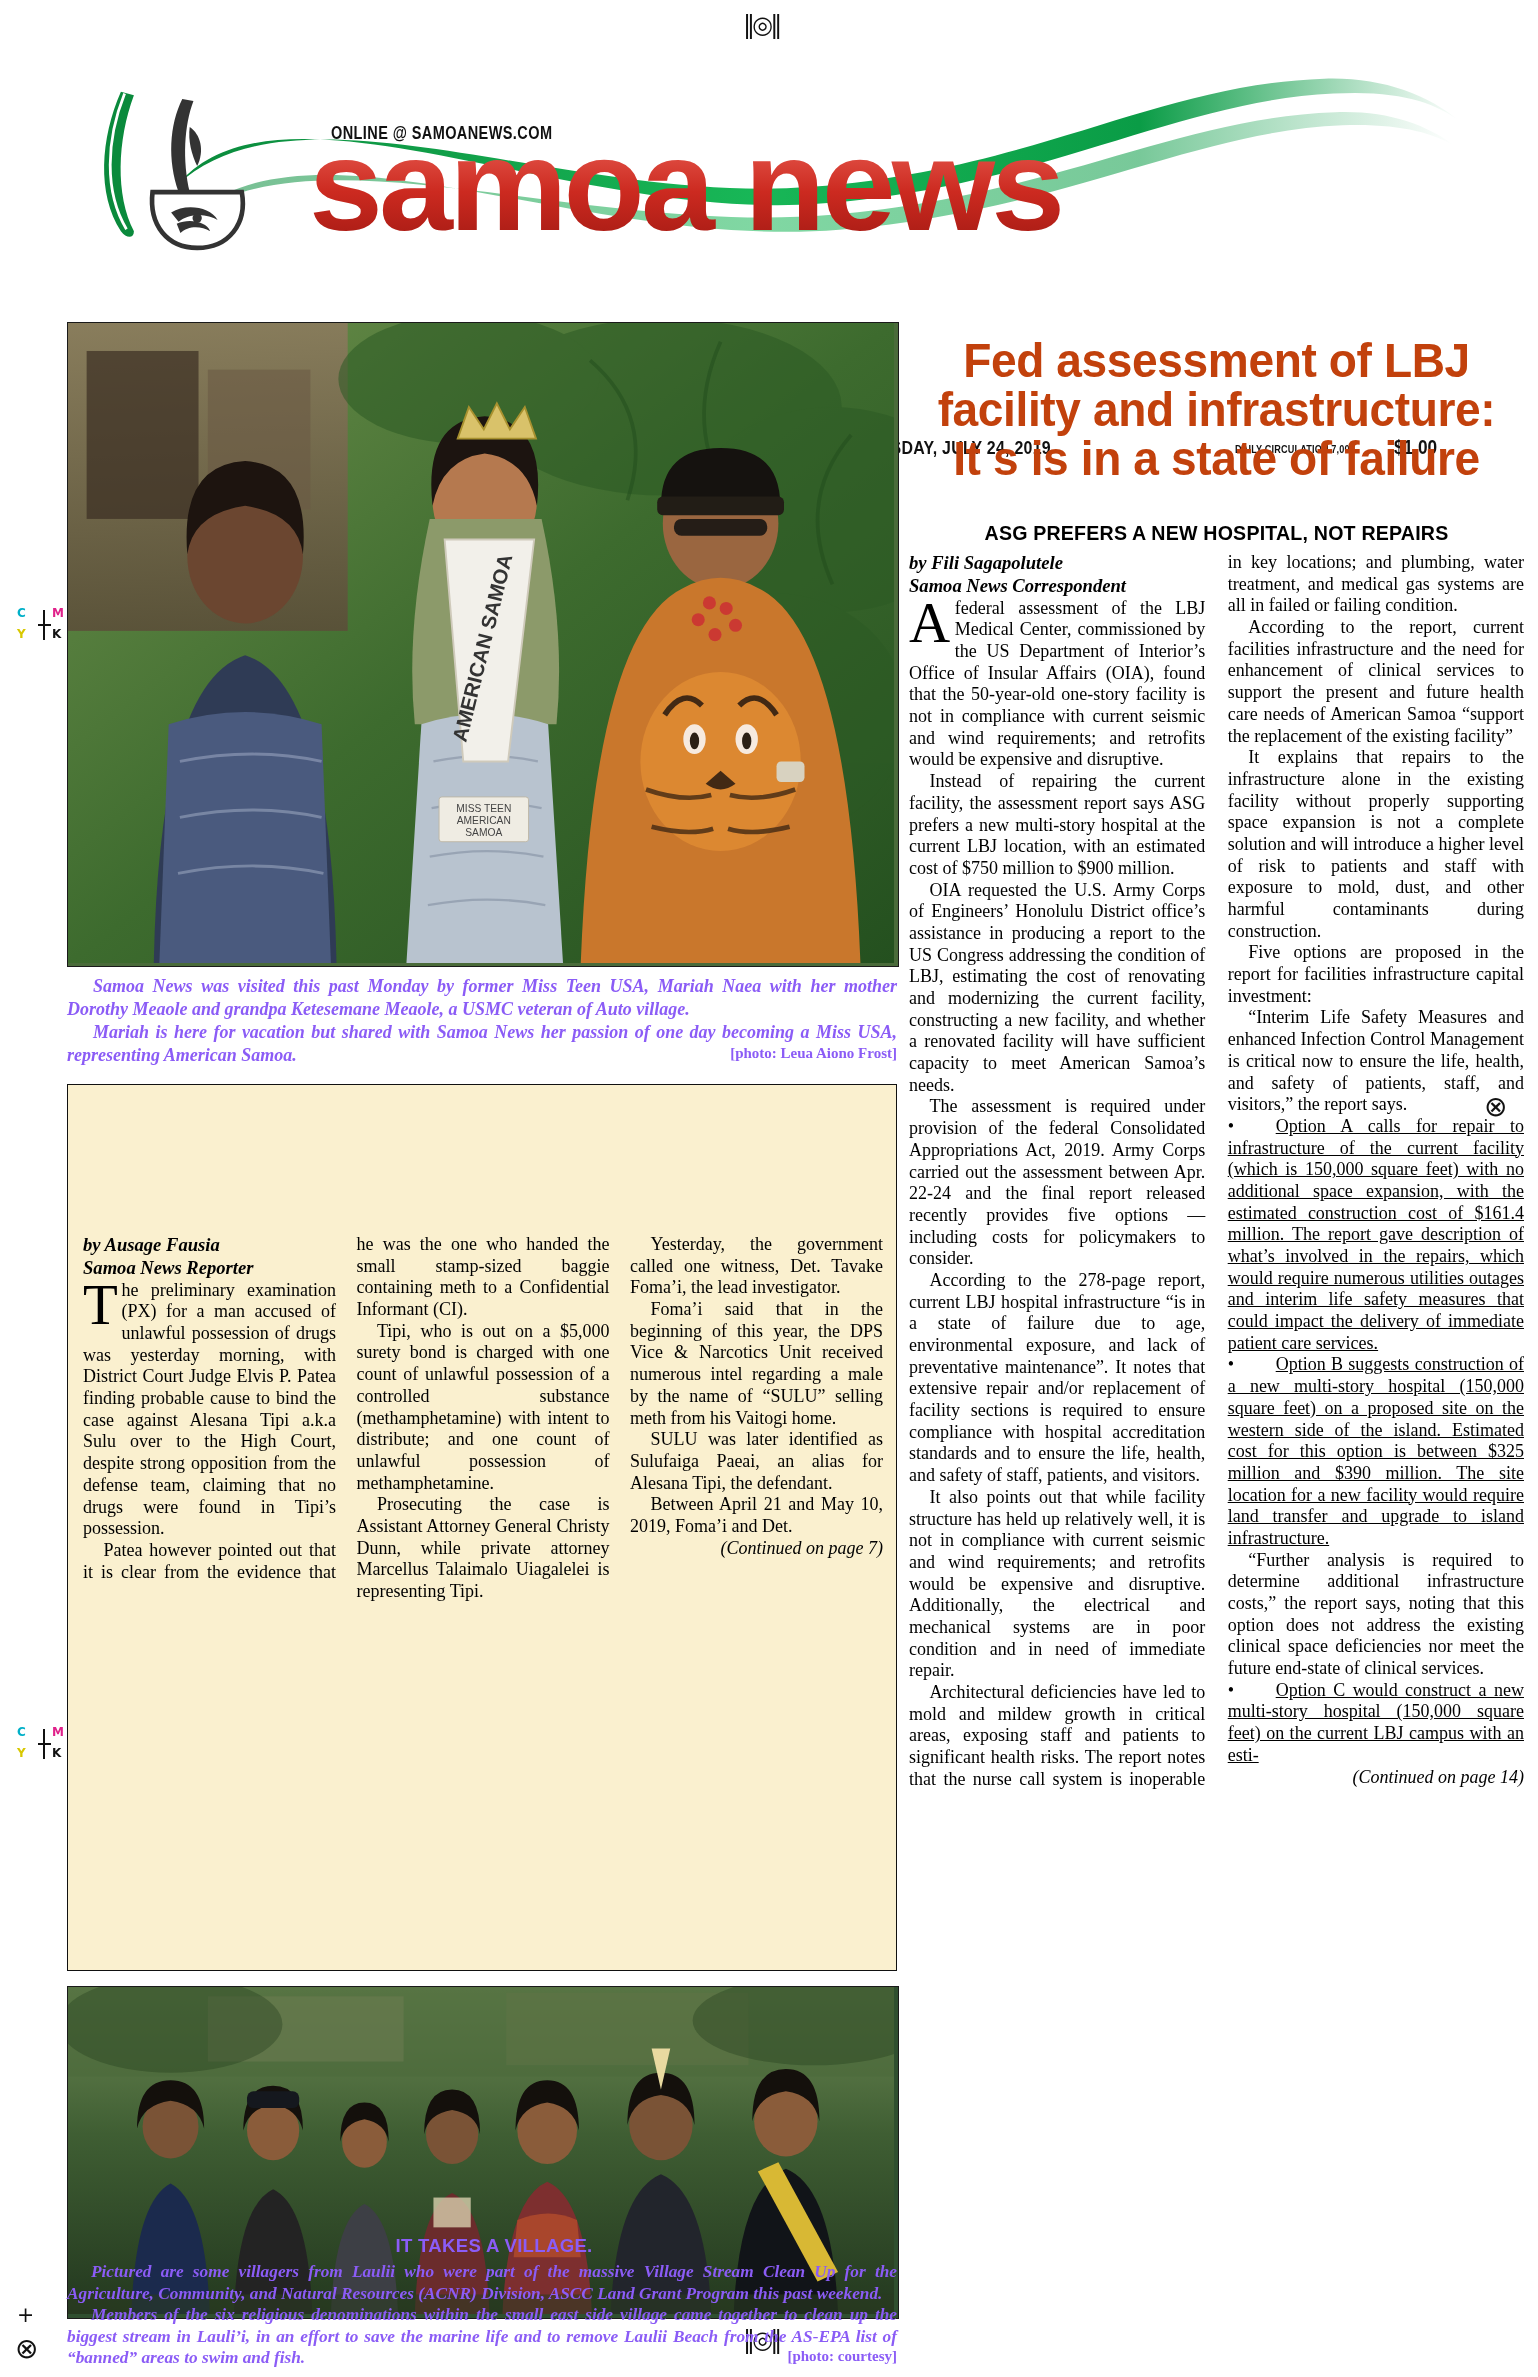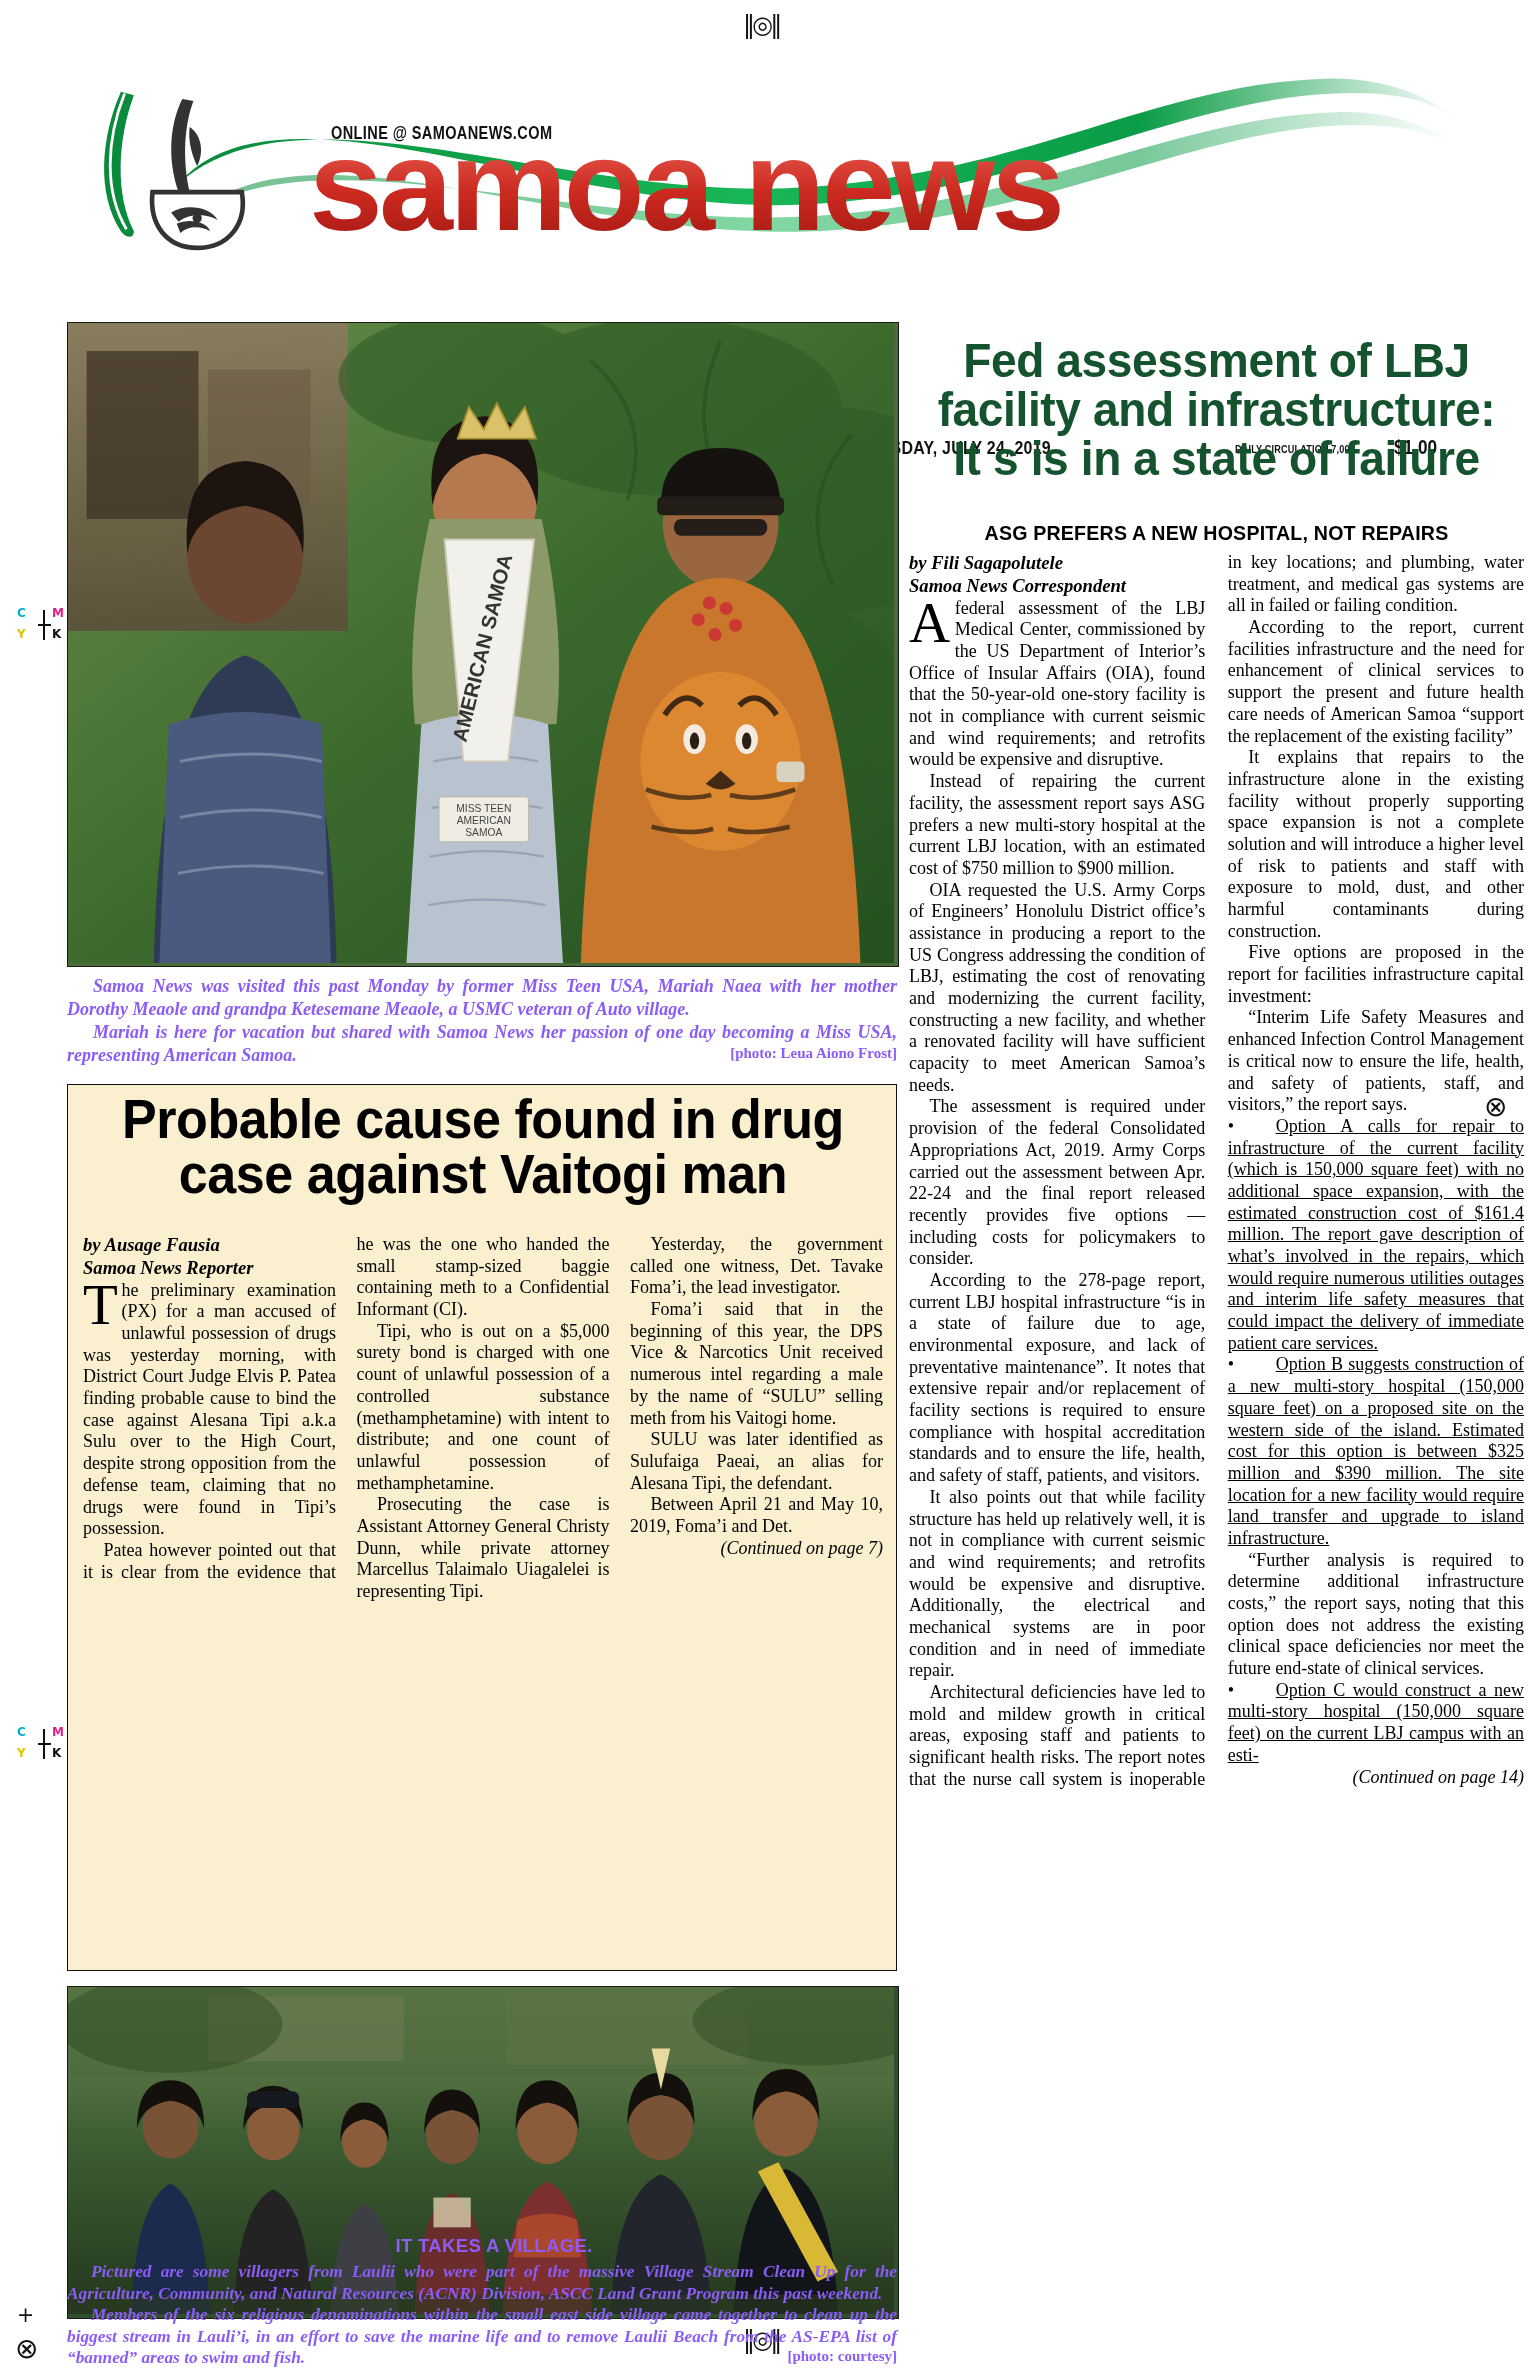--- a/index.html
+++ b/index.html
@@ -77,21 +77,21 @@
 
   #photo2{position:absolute;left:67px;top:1986px;width:830px;height:331px;
     border:1.9px solid #1a1a1a;overflow:hidden;background:#2f4f2f;}
   #cap2{position:absolute;left:67px;top:2234px;width:830px;}
   #cap2 .ittakes{text-align:center;font-style:normal;font-weight:bold;font-size:18.6px;
     font-family:"Liberation Sans",sans-serif;margin:0 0 3.7px 0;letter-spacing:0.3px;}
   #cap2 p{margin:0;text-indent:24px;font-size:17.3px;line-height:1.25;}
 
   
   #fedhead{position:absolute;left:909px;top:336px;width:615px;text-align:center;
-    font-family:"Liberation Sans",sans-serif;font-weight:bold;color:#14532d;
+    font-family:"Liberation Sans",sans-serif;font-weight:bold;color:#c2410c;
     font-size:49px;line-height:1.0;letter-spacing:-0.4px;}
   #fedhead span{display:block;transform:scaleX(.94);}
   #fedsub{position:absolute;left:909px;top:515px;width:615px;text-align:center;
     font-family:"Liberation Sans",sans-serif;font-weight:bold;font-size:19.6px;
     letter-spacing:0.2px;color:#000;margin-top:7px;}
   #fedbody{position:absolute;left:909px;top:552px;width:615px;height:1771px;
     column-count:2;column-gap:22.4px;
     font-size:18px;line-height:1.205;text-align:justify;
     hyphens:auto;-webkit-hyphens:auto;}
   #fedbody .byline{font-style:italic;font-weight:bold;font-size:18.6px;line-height:1.18;margin:0 0 0.9px 0;}
@@ -276,24 +276,20 @@
       <rect x="760" y="470" width="30" height="22" rx="5" fill="#d8d2c0"></rect>
     </svg>
   </div>
 
   <div id="cap1" class="cap">
     <p>Samoa News was visited this past Monday by former Miss Teen USA, Mariah Naea with her mother Dorothy Meaole and grandpa Ketesemane Meaole, a USMC veteran of Auto village.</p>
     <p><span>Mariah is here for vacation but shared with Samoa News her passion of one day becoming a Miss USA, representing American Samoa.</span><span class="credit">[photo: Leua Aiono Frost]</span></p>
   </div>
 
   <div id="drugbox">
-    <div id="drughead">
-      <span>Probable cause found in drug</span>
-      <span>case against Vaitogi man</span>
-    </div>
     <div id="drugbody">
       <div class="byline">by Ausage Fausia</div>
       <div class="byline">Samoa News Reporter</div>
       <p class="first">The preliminary examination (PX) for a man accused of unlawful possession of drugs was yesterday morning, with District Court Judge Elvis P. Patea finding probable cause to bind the case against Alesana Tipi a.k.a Sulu over to the High Court, despite strong opposition from the defense team, claiming that no drugs were found in Tipi’s possession.</p>
       <p>Patea however pointed out that it is clear from the evidence that he was the one who handed the small stamp-sized baggie containing meth to a Confidential Informant (CI).</p>
       <p>Tipi, who is out on a $5,000 surety bond is charged with one count of unlawful possession of a controlled substance (methamphetamine) with intent to distribute; and one count of unlawful possession of methamphetamine.</p>
       <p>Prosecuting the case is Assistant Attorney General Christy Dunn, while private attorney Marcellus Talaimalo Uiagalelei is representing Tipi.</p>
       <p>Yesterday, the government called one witness, Det. Tavake Foma’i, the lead investigator.</p>
       <p>Foma’i said that in the beginning of this year, the DPS Vice &amp; Narcotics Unit received numerous intel regarding a male by the name of “SULU” selling meth from his Vaitogi home.</p>
       <p>SULU was later identified as Sulufaiga Paeai, an alias for Alesana Tipi, the defendant.</p>

